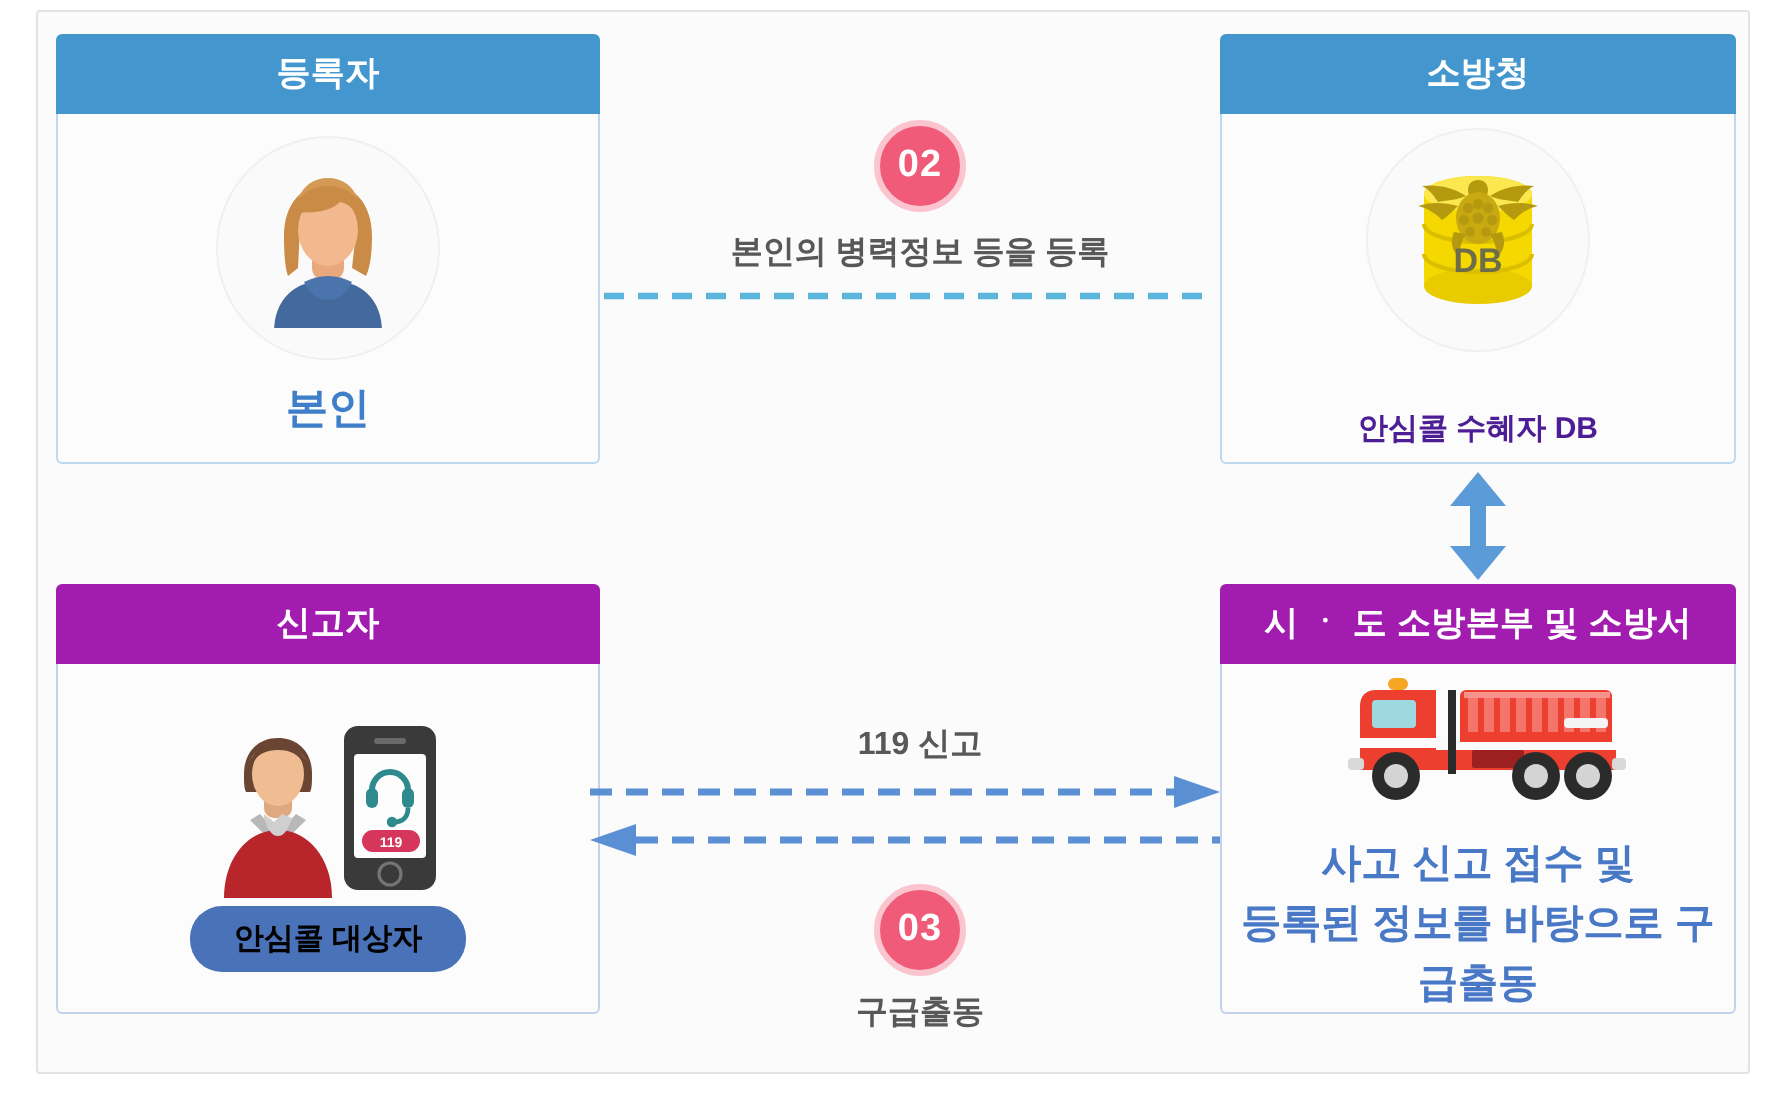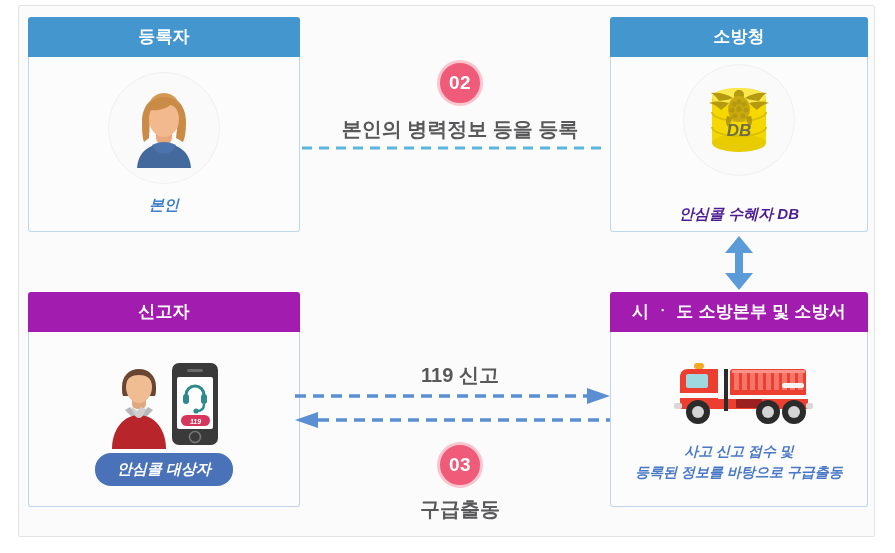--- a/index.html
+++ b/index.html
@@ -51,21 +51,20 @@
     position: relative;
     background: #fcfcfc;
     border: 1px solid #bcd9ef;
     border-top: none;
     border-radius: 0 0 3px 3px;
     height: calc(100% - 40px);
     display: flex;
     flex-direction: column;
     align-items: center;
     justify-content: center;
-    font-style: italic;
   }
 
   .panel-registrant   { left: 28px;  top: 17px;  width: 272px; height: 215px; }
   .panel-fire-agency  { left: 610px; top: 17px;  width: 258px; height: 215px; }
   .panel-reporter     { left: 28px;  top: 292px; width: 272px; height: 215px; }
   .panel-fire-hq      { left: 610px; top: 292px; width: 258px; height: 215px; }
 
   .hdr-light { background: #4496ce; }
   .hdr-dark  { background: #a21caf; }
 
@@ -90,43 +89,43 @@
     display: flex;
     align-items: center;
     justify-content: center;
   }
 
   
   .caption-plain {
     margin-top: 10px;
     color: #3f7ec8;
     font-weight: bold;
-    font-size: 15px;
+    font-size: 21px;
     text-align: center;
     line-height: 1.45;
   }
   .caption-db {
     margin-top: 29px;
     color: #4c1d95;
     font-weight: bold;
     font-size: 15px;
     text-align: center;
   }
   .caption-multi {
     margin-top: 10px;
     color: #4878c6;
     font-weight: bold;
-    font-size: 14px;
+    font-size: 20px;
     text-align: center;
     line-height: 1.5;
   }
   .pill-badge {
     margin-top: 0;
     background: #4a72b8;
-    color: #ffffff;
+    color: #000000;
     font-weight: bold;
     font-size: 15px;
     padding: 7px 22px;
     border-radius: 16px;
     text-align: center;
   }
 
   
   .step-badge {
     position: absolute;
@@ -144,21 +143,21 @@
     letter-spacing: 0.5px;
   }
   #step-01-badge { left: 437px; top: 60px; }
   #step-02-badge { left: 437px; top: 302px; }
   #step-03-badge { left: 437px; top: 442px; }
 
   
   .step-label {
     position: absolute;
     color: #58585a;
-    font-size: 20px;
+    font-size: 16px;
     font-weight: bold;
     text-align: center;
     white-space: nowrap;
   }
   #step-01-label { left: 330px; top: 116px; width: 260px; }
   #step-02-label { left: 380px; top: 362px; width: 160px; }
   #step-03-label { left: 380px; top: 496px; width: 160px; }
 
   
   .connector { position: absolute; }

